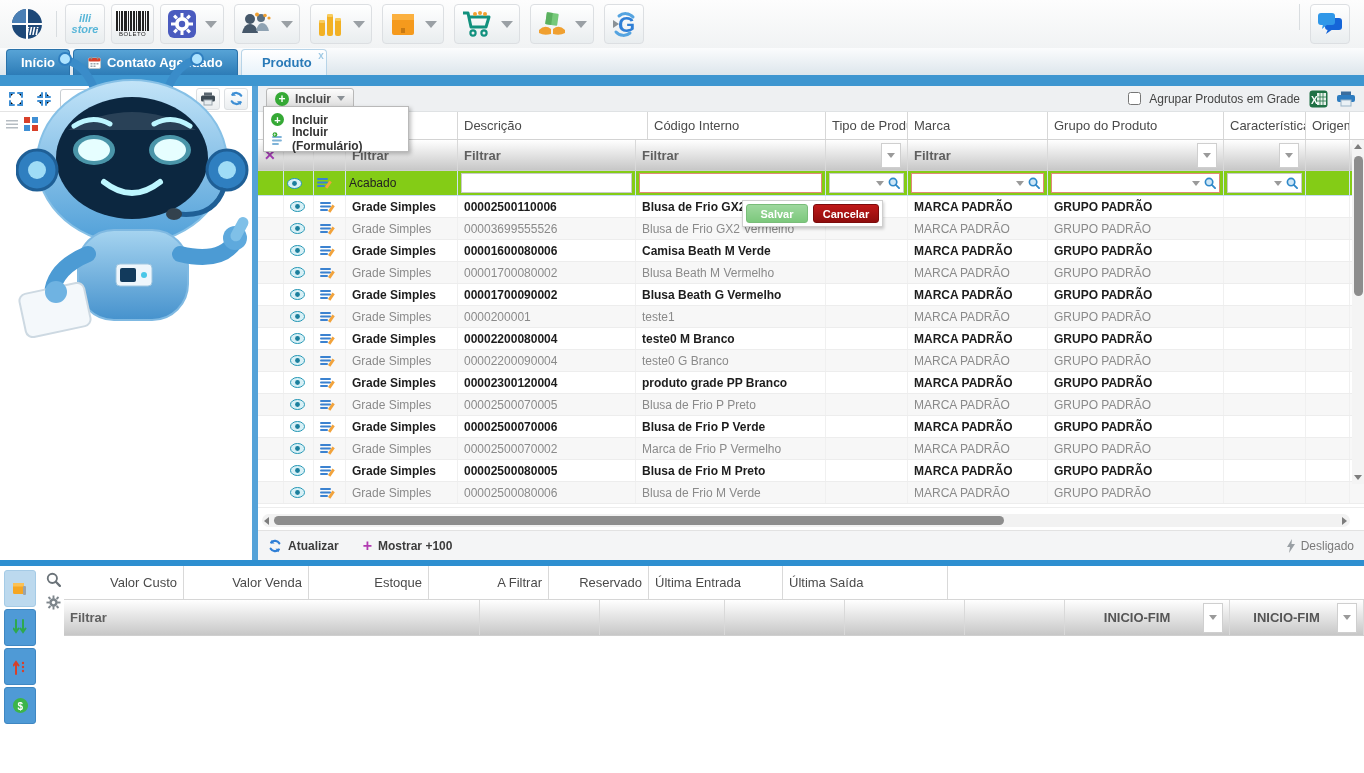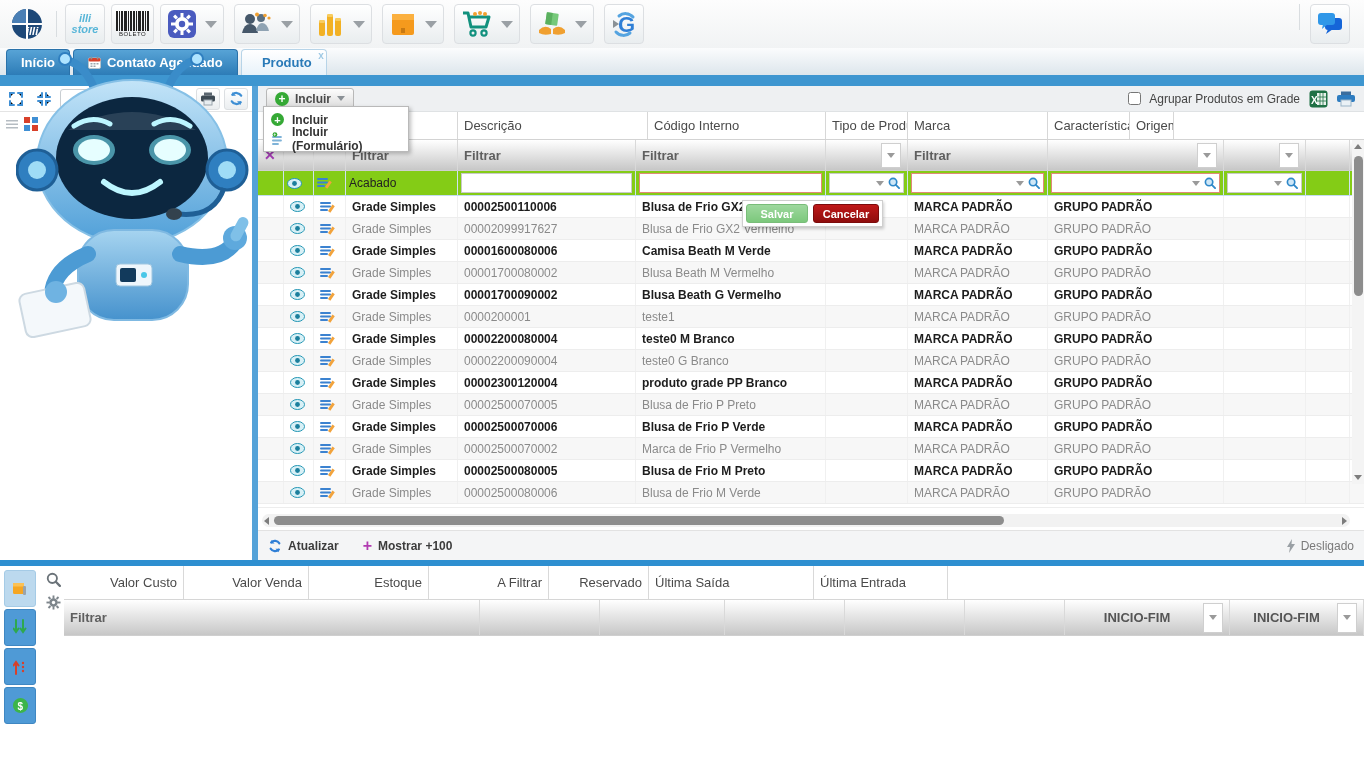--- a/index.html
+++ b/index.html
@@ -421,20 +421,21 @@
 
     <div class="mg-header">
         <div class="cell " style="width:26px"></div>
         <div class="cell " style="width:30px"></div>
         <div class="cell " style="width:32px"></div>
         <div class="cell " style="width:112px"></div>
         <div class="cell " style="width:190px">Descrição</div>
         <div class="cell " style="width:178px">Código Interno</div>
         <div class="cell " style="width:82px">Tipo de Produto</div>
         <div class="cell " style="width:140px">Marca</div>
+        <div class="cell " style="width:176px">Grupo do Produto</div>
         <div class="cell " style="width:82px">Característica</div>
         <div class="cell " style="width:44px">Origem</div>
       </div>
     <div class="mg-filter">
         <div class="cell " style="width:26px">
           <span class="xclear">✕</span>
         </div>
         <div class="cell " style="width:30px"></div>
         <div class="cell " style="width:32px"></div>
         <div class="cell " style="width:112px">Filtrar</div>
@@ -557,21 +558,21 @@
           </div>
           <div class="cell " style="width:32px">
             <svg width="15" height="12" viewBox="0 0 15 12">
               <rect y="1" width="11" height="2" rx="1" fill="#3b82d0"></rect>
               <rect y="4.5" width="11" height="2" rx="1" fill="#3b82d0"></rect>
               <rect y="8" width="8" height="2" rx="1" fill="#3b82d0"></rect>
               <path d="M8 10 L12.5 3.5 L14.8 5.2 L10.3 11.7 Z" fill="#f2a33c"></path>
             </svg>
           </div>
           <div class="cell " style="width:112px">Grade Simples</div>
-          <div class="cell " style="width:178px">00002099917627</div>
+          <div class="cell " style="width:178px">00003699555526</div>
           <div class="cell " style="width:190px">Blusa de Frio GX2 Vermelho</div>
           <div class="cell " style="width:82px"></div>
           <div class="cell " style="width:140px">MARCA PADRÃO</div>
           <div class="cell " style="width:176px">GRUPO PADRÃO</div>
           <div class="cell " style="width:82px"></div>
           <div class="cell " style="width:44px"></div>
         </div>
         <div class="mg-row strong">
           <div class="cell " style="width:26px"></div>
           <div class="cell " style="width:30px">
@@ -983,22 +984,22 @@
           </g>
       </svg>
     </div>
     <div class="bp-grid">
       <div class="bp-header">
           <div class="cell alignr" style="width:120px">Valor Custo</div>
           <div class="cell alignr" style="width:125px">Valor Venda</div>
           <div class="cell alignr" style="width:120px">Estoque</div>
           <div class="cell alignr" style="width:120px">A Filtrar</div>
           <div class="cell alignr" style="width:100px">Reservado</div>
+          <div class="cell " style="width:134px">Última Entrada</div>
           <div class="cell " style="width:165px">Última Saída</div>
-          <div class="cell " style="width:134px">Última Entrada</div>
         </div>
       <div class="bp-filter">
           <div class="cell " style="width:416px">Filtrar</div>
           <div class="cell " style="width:120px"></div>
           <div class="cell " style="width:125px"></div>
           <div class="cell " style="width:120px"></div>
           <div class="cell " style="width:120px"></div>
           <div class="cell " style="width:100px"></div>
           <div class="cell inicio-fim" style="width:165px">
             <span style="flex:1;text-align:center">INICIO-FIM</span>

